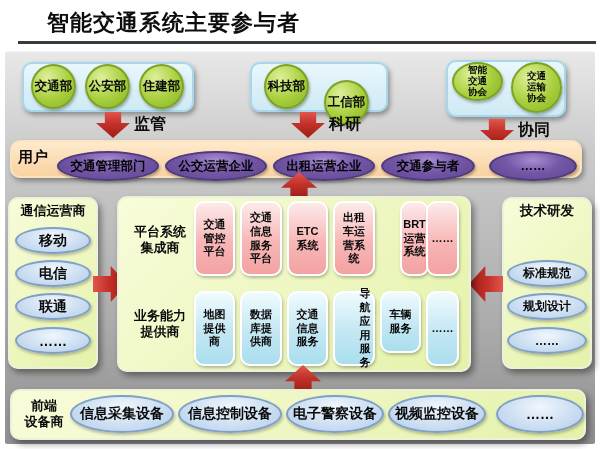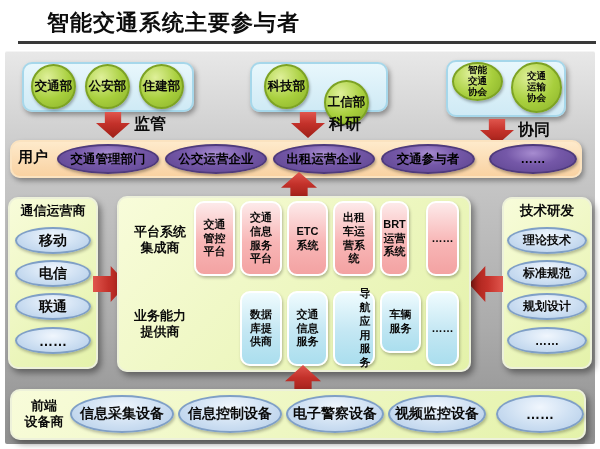--- a/index.html
+++ b/index.html
@@ -24,21 +24,21 @@
            clip-path:polygon(0 28%,52% 28%,52% 0,100% 50%,52% 100%,52% 72%,0 72%);}
   .a-left{background:linear-gradient(270deg,#e0564d 0%,#c3312a 45%,#9e1f17 100%);
           clip-path:polygon(100% 28%,48% 28%,48% 0,0 50%,48% 100%,48% 72%,100% 72%);}
   .alabel{font-size:16px;font-weight:bold;color:#0a0a0a;}
   .band{background:linear-gradient(180deg,#feeacb 0%,#f9d2a2 100%);border:2px solid #fbe3c0;
         border-radius:10px;box-shadow:2px 3px 5px rgba(0,0,0,.35);}
   .gpanel{background:linear-gradient(135deg,#f8fcda 0%,#e4f2aa 100%);border:2px solid #edf1da;
           border-radius:10px;box-shadow:3px 4px 6px rgba(0,0,0,.4);}
   .pellipse{border-radius:50%;border:2px solid #4e3a7c;font-weight:bold;font-size:12.5px;color:#000;
             background:radial-gradient(ellipse at 50% 28%,#a78cd0 0%,#7558a8 45%,#5d4590 100%);
-            display:flex;align-items:center;justify-content:center;box-shadow:1px 2px 3px rgba(0,0,0,.3);}
+            display:flex;align-items:center;justify-content:center;box-shadow:1px 2px 3px rgba(0,0,0,.3);margin-top:7px;}
   .bellipse{border-radius:50%;border:2px solid #7f9fc6;font-weight:bold;font-size:14px;color:#0a0a0a;
             background:radial-gradient(ellipse at 50% 30%,#f0f6fd 0%,#cddff2 55%,#b3cce8 100%);
             display:flex;align-items:center;justify-content:center;box-shadow:1px 2px 3px rgba(0,0,0,.25);}
   .pinkbox{border-radius:10px;border:2px solid #fff;font-weight:bold;font-size:11px;color:#0a0a0a;
            background:linear-gradient(180deg,#fdeaea 0%,#f8b6b6 55%,#f3a2a2 100%);
            display:flex;align-items:center;justify-content:center;text-align:center;
            white-space:pre-line;line-height:1.25;box-shadow:1px 2px 3px rgba(0,0,0,.25);}
   .cyanbox{border-radius:10px;border:2px solid #fff;font-weight:bold;font-size:11px;color:#0a0a0a;
            background:linear-gradient(180deg,#effbfe 0%,#c3e7f3 55%,#aadeee 100%);
            display:flex;align-items:center;justify-content:center;text-align:center;
@@ -91,21 +91,20 @@
   <div class="abs gpanel" style="left:8px;top:197px;width:90px;height:172px;"></div>
   <div class="abs hdr" style="left:10px;top:203px;width:86px;font-size:13px;">通信运营商</div>
   <div class="abs bellipse" style="left:15px;top:227px;width:76px;height:27px;">移动</div>
   <div class="abs bellipse" style="left:15px;top:260px;width:76px;height:27px;">电信</div>
   <div class="abs bellipse" style="left:15px;top:293px;width:76px;height:27px;">联通</div>
   <div class="abs bellipse" style="left:15px;top:327px;width:76px;height:27px;">……</div>
   <div class="abs arrow a-right" style="left:93px;top:266px;width:34px;height:36px;"></div>
 
   <div class="abs gpanel" style="left:502px;top:197px;width:90px;height:172px;"></div>
   <div class="abs hdr" style="left:504px;top:203px;width:86px;font-size:13.5px;">技术研发</div>
-  <div class="abs bellipse" style="left:507px;top:227px;width:80px;height:27px;font-size:12px;">理论技术</div>
   <div class="abs bellipse" style="left:507px;top:260px;width:80px;height:27px;font-size:12px;">标准规范</div>
   <div class="abs bellipse" style="left:507px;top:293px;width:80px;height:27px;font-size:12px;">规划设计</div>
   <div class="abs bellipse" style="left:507px;top:327px;width:80px;height:27px;font-size:12px;">……</div>
   <div class="abs arrow a-left" style="left:469px;top:266px;width:34px;height:36px;"></div>
 
   <div class="abs gpanel" style="left:117px;top:196px;width:354px;height:176px;"></div>
   <div class="abs hdr" style="left:122px;top:224px;width:76px;font-size:13px;">平台系统
 集成商</div>
   <div class="abs pinkbox" style="left:194px;top:201px;width:41px;height:75px;">交通
 管控
@@ -113,27 +112,30 @@
   <div class="abs pinkbox" style="left:240px;top:201px;width:42px;height:75px;">交通
 信息
 服务
 平台</div>
   <div class="abs pinkbox" style="left:287px;top:201px;width:41px;height:75px;">ETC
 系统</div>
   <div class="abs pinkbox" style="left:333px;top:201px;width:42px;height:75px;">出租
 车运
 营系
 统</div>
-  <div class="abs pinkbox" style="left:380px;top:201px;width:29px;height:75px;">BRT
+  <div class="abs pinkbox" style="left:400px;top:201px;width:29px;height:75px;">BRT
 运营
 系统</div>
   <div class="abs pinkbox" style="left:426px;top:201px;width:33px;height:75px;">……</div>
 
   <div class="abs hdr" style="left:122px;top:308px;width:76px;font-size:13px;">业务能力
 提供商</div>
+  <div class="abs cyanbox" style="left:194px;top:291px;width:41px;height:75px;">地图
+提供
+商</div>
   <div class="abs cyanbox" style="left:240px;top:291px;width:42px;height:75px;">数据
 库提
 供商</div>
   <div class="abs cyanbox" style="left:287px;top:291px;width:41px;height:75px;">交通
 信息
 服务</div>
   <div class="abs cyanbox" style="left:333px;top:291px;width:42px;height:75px;padding-left:22px;">导航
 应用
 服务</div>
   <div class="abs cyanbox" style="left:380px;top:291px;width:41px;height:62px;">车辆

